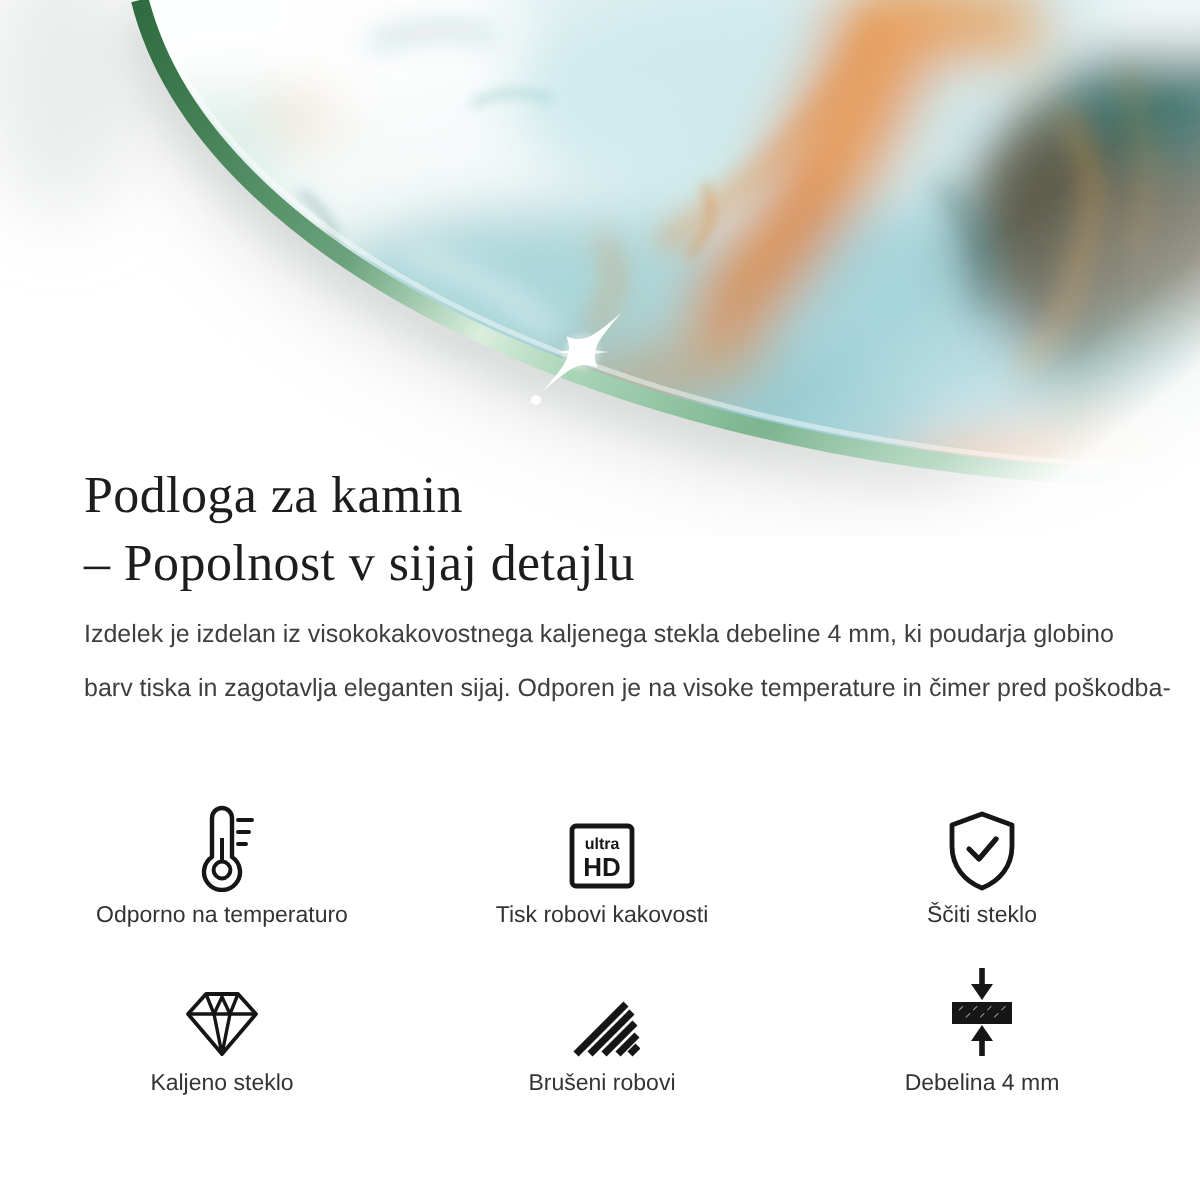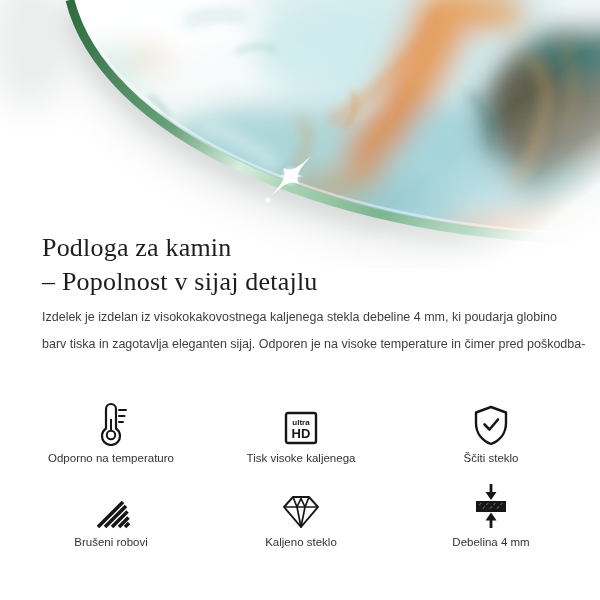--- a/index.html
+++ b/index.html
@@ -158,56 +158,56 @@
     </div>
 
     <div class="cell">
       <div class="icon-slot">
         <svg class="icon" width="36" height="36" viewBox="0 0 36 36">
           <rect x="3" y="3" width="30" height="30" rx="2" stroke-width="2.4"></rect>
           <text class="badge-text" x="18" y="14.5" font-size="8" text-anchor="middle">ultra</text>
           <text class="badge-text" x="18" y="28" font-size="13" text-anchor="middle">HD</text>
         </svg>
       </div>
-      <div class="f-label">Tisk visoke kaljenega</div>
+      <div class="f-label">Tisk robovi kakovosti</div>
     </div>
 
     <div class="cell">
       <div class="icon-slot">
         <svg class="icon" width="40" height="42" viewBox="0 0 40 42">
           <path d="M20,3 L35,8.5 V19 C35,29 29,36.5 20,40 C11,36.5 5,29 5,19 V8.5 Z" stroke-width="2.4" stroke-linejoin="round"></path>
           <path d="M13.5,20.5 L18.5,25.5 L27,15.5" stroke-width="2.6" stroke-linecap="round" stroke-linejoin="round"></path>
         </svg>
       </div>
       <div class="f-label">Ščiti steklo</div>
+    </div>
+
+    <div class="cell">
+      <div class="icon-slot">
+        <svg class="icon" width="40" height="36" viewBox="0 0 40 36">
+          <path d="M12,3 H28 L37,13 L20,33 L3,13 Z" stroke-width="1.9" stroke-linejoin="round"></path>
+          <path d="M3,13 H37" stroke-width="1.7"></path>
+          <path d="M12,3 L16,13 L20,4.5 L24,13 L28,3" stroke-width="1.7" stroke-linejoin="round"></path>
+          <path d="M16,13 L20,33 L24,13" stroke-width="1.7" stroke-linejoin="round"></path>
+        </svg>
+      </div>
+      <div class="f-label">Kaljeno steklo</div>
     </div>
 
     <div class="cell">
       <div class="icon-slot">
         <svg class="icon" width="38" height="36" viewBox="0 0 38 36">
           <path d="M6 33 L31 8" stroke-width="3.6"></path>
           <path d="M13 33 L34 12" stroke-width="3.6"></path>
           <path d="M20 33 L35.5 17.5" stroke-width="3.6"></path>
           <path d="M27 33 L36.5 23.5" stroke-width="3.6"></path>
           <path d="M33 33 L37 29" stroke-width="3.6"></path>
         </svg>
       </div>
       <div class="f-label">Brušeni robovi</div>
-    </div>
-
-    <div class="cell">
-      <div class="icon-slot">
-        <svg class="icon" width="40" height="36" viewBox="0 0 40 36">
-          <path d="M12,3 H28 L37,13 L20,33 L3,13 Z" stroke-width="1.9" stroke-linejoin="round"></path>
-          <path d="M3,13 H37" stroke-width="1.7"></path>
-          <path d="M12,3 L16,13 L20,4.5 L24,13 L28,3" stroke-width="1.7" stroke-linejoin="round"></path>
-          <path d="M16,13 L20,33 L24,13" stroke-width="1.7" stroke-linejoin="round"></path>
-        </svg>
-      </div>
-      <div class="f-label">Kaljeno steklo</div>
     </div>
 
     <div class="cell">
       <div class="icon-slot">
         <svg class="icon" width="44" height="48" viewBox="0 0 44 48">
           <defs>
             <pattern id="hatchp" width="5" height="5" patternUnits="userSpaceOnUse" patternTransform="rotate(45)">
               <rect width="5" height="5" fill="#ffffff"></rect>
               <rect width="2.5" height="5" fill="#161616"></rect>
             </pattern>

